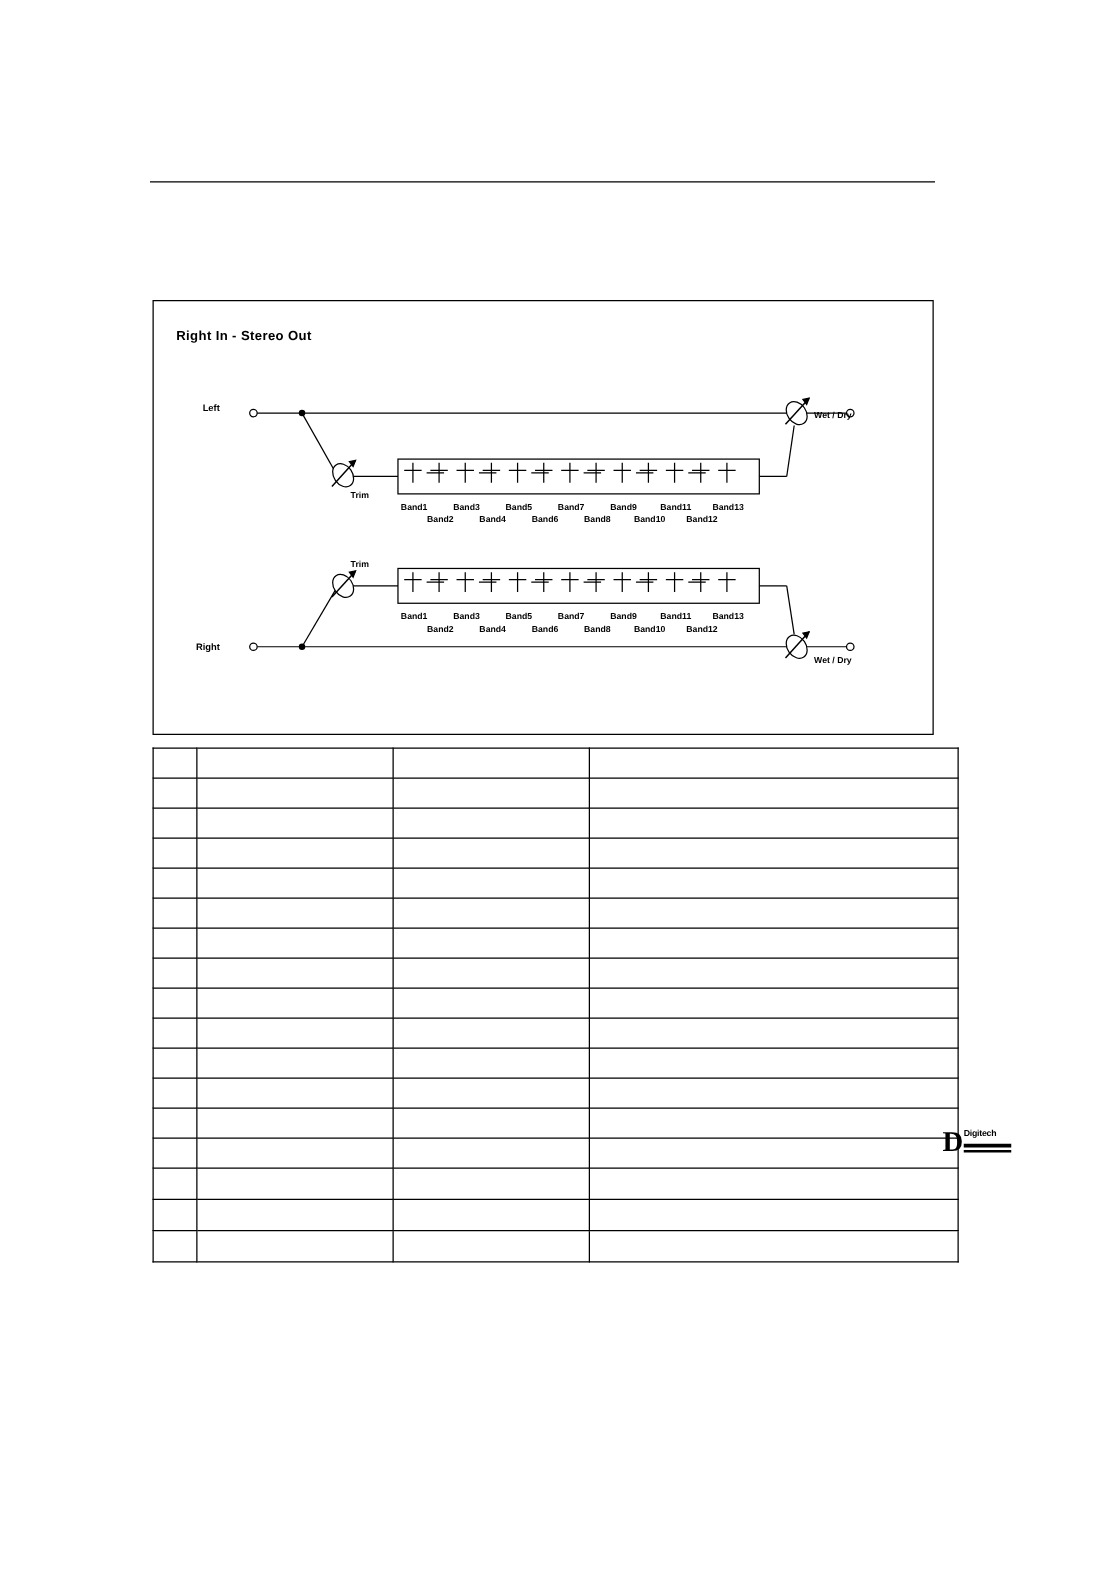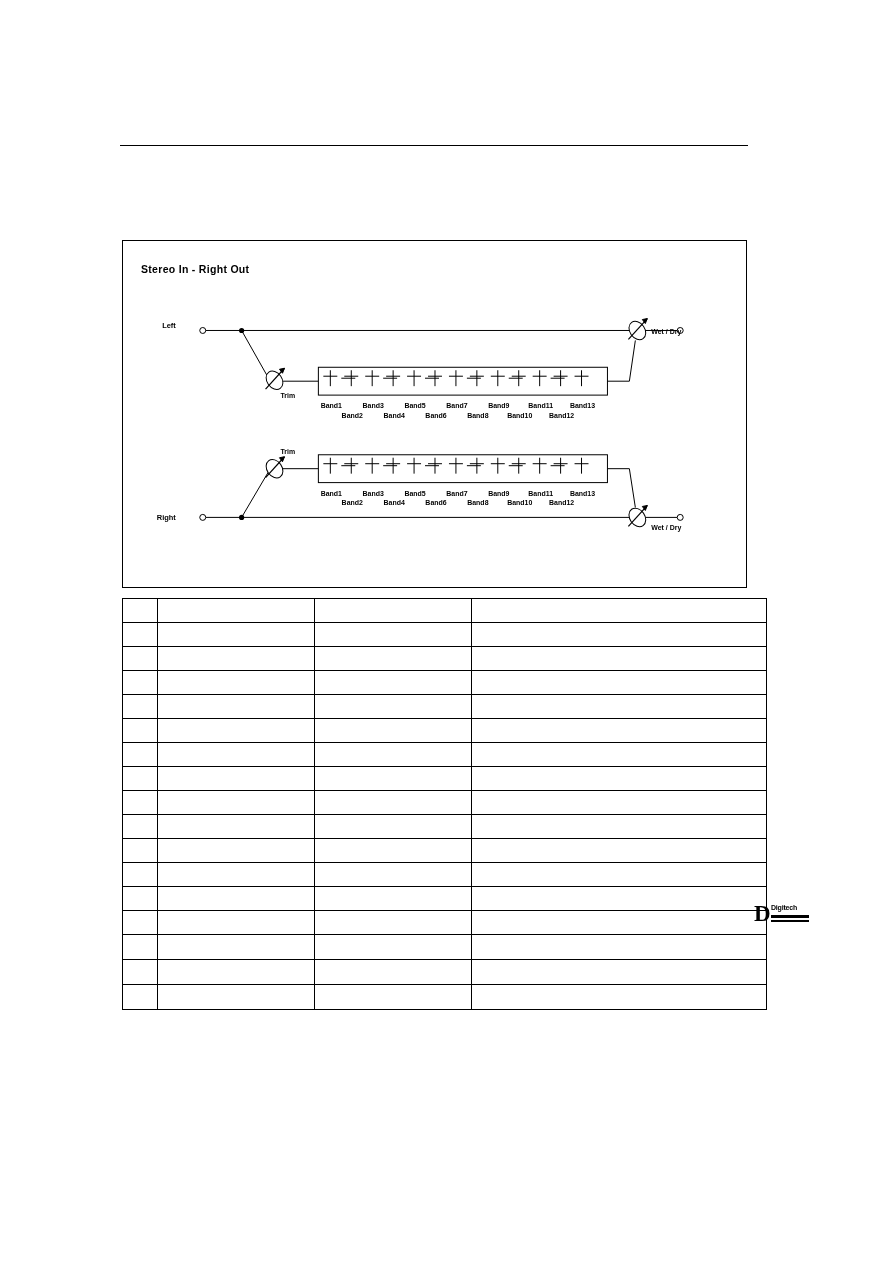--- a/index.html
+++ b/index.html
@@ -127,21 +127,21 @@
 
   .lbl { font-size: 7px; font-weight: bold; fill: #000; }
   .lbl-io { font-size: 7.5px; font-weight: bold; fill: #000; }
 </style>
 </head>
 <body>
 
 <div class="header-rule"></div>
 
 <div class="diagram-box">
-  <div class="diagram-title">Stereo In - Right Out</div>
+  <div class="diagram-title">Right In - Stereo Out</div>
 
   <svg class="diagram-svg" viewBox="0 0 625 348" preserveAspectRatio="none">
     <g stroke="#000" stroke-width="1" fill="none">
 
       <circle cx="80" cy="90" r="3" fill="#fff" stroke="#000"></circle>
 
       <line x1="83" y1="90" x2="512" y2="90"></line>
 
       <circle cx="119" cy="90" r="2.6" fill="#000" stroke="none"></circle>
 

